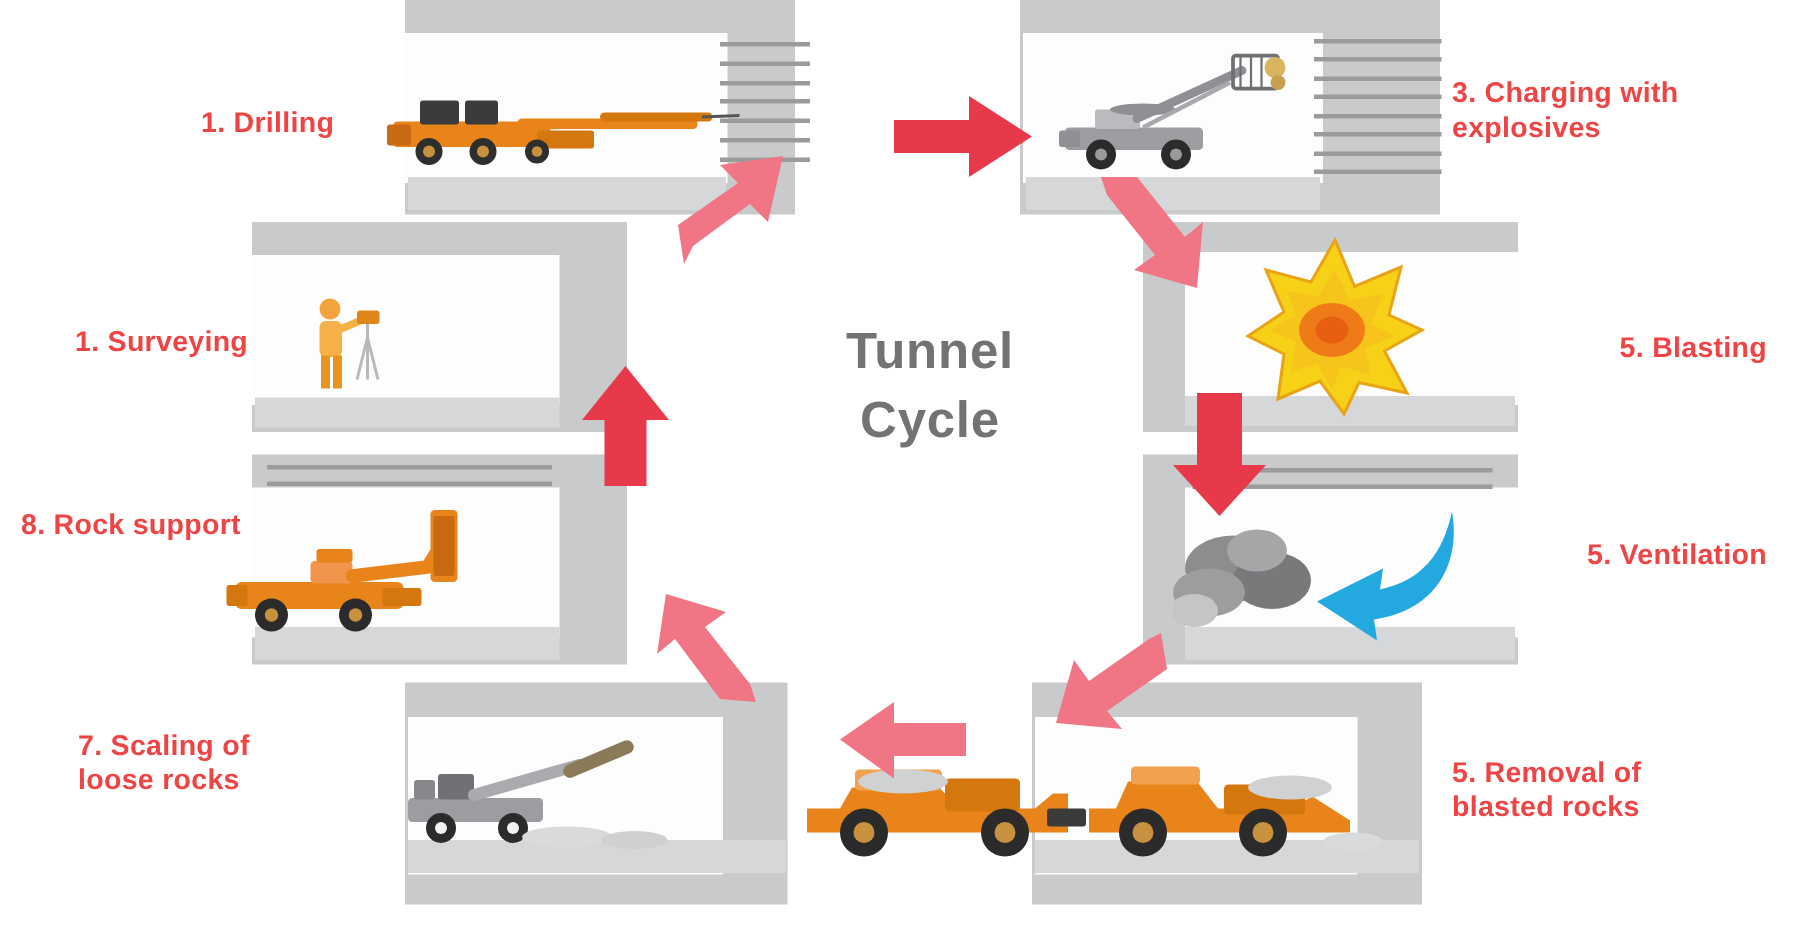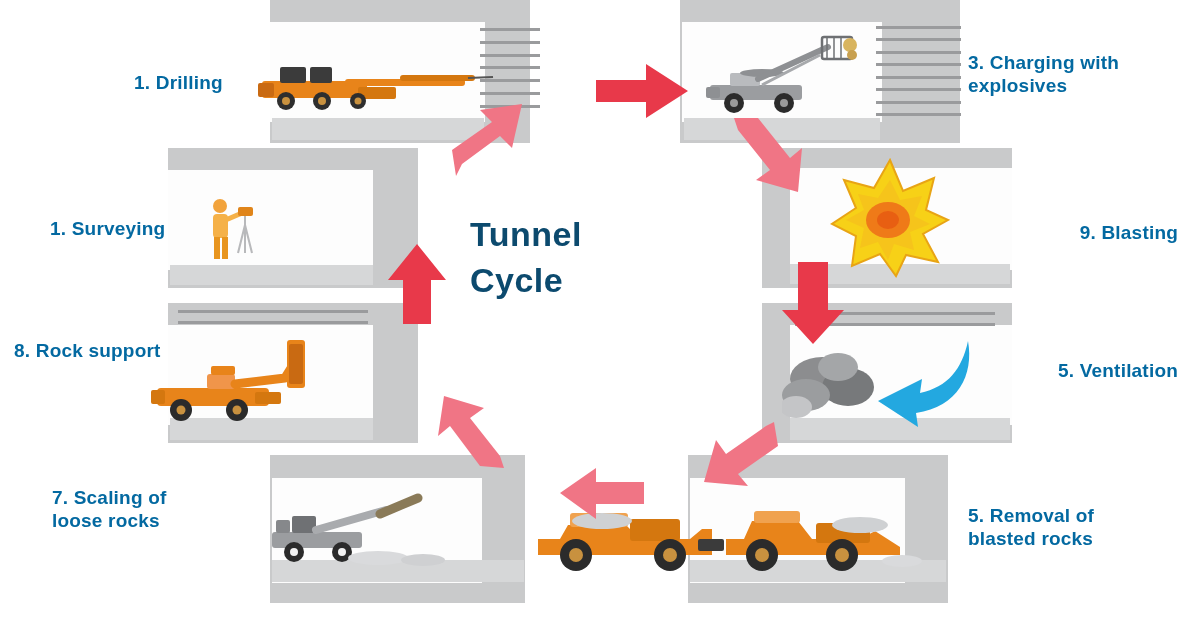--- a/index.html
+++ b/index.html
@@ -37,37 +37,37 @@
   }
   .face-lines i {
     display: block;
     height: 3px;
     background: #9a9b9d;
   }
 
   
   .label {
     position: absolute;
-    color: #0369a1;
+    color: #ef4444;
     font-weight: bold;
     font-size: 19px;
     line-height: 1.2;
     letter-spacing: .2px;
     white-space: pre-line;
   }
   .label.r { text-align: right; }
 
   
   #center-title {
     position: absolute;
     left: 470px;
     top: 212px;
     width: 300px;
-    text-align: left;
-    color: #0c4a6e;
+    text-align: center;
+    color: #737373;
     font-weight: bold;
     font-size: 34px;
     line-height: 1.35;
     letter-spacing: .5px;
   }
 
   
   .arrow { position: absolute; }
   .arrow svg { display: block; overflow: visible; }
 
@@ -332,21 +332,21 @@
     <div>Cycle</div>
   </div>
 
   <div class="label" style="left:26px;top:218px;width:170px;margin-left:24px;">1. Surveying</div>
 
   <div class="label" style="left:134px;top:72px;width:140px;">1. Drilling</div>
 
   <div class="label" style="left:968px;top:52px;width:230px;">3.  Charging with
 explosives</div>
 
-  <div class="label r" style="left:1000px;top:222px;width:178px;">9. Blasting</div>
+  <div class="label r" style="left:1000px;top:222px;width:178px;">5. Blasting</div>
 
   <div class="label r" style="left:1000px;top:360px;width:178px;">5. Ventilation</div>
 
   <div class="label" style="left:968px;top:505px;width:230px;">5.  Removal of
 blasted rocks</div>
 
   <div class="label" style="left:52px;top:487px;width:210px;">7. Scaling of
    loose rocks</div>
 
   <div class="label" style="left:14px;top:340px;width:200px;">8. Rock support</div>

